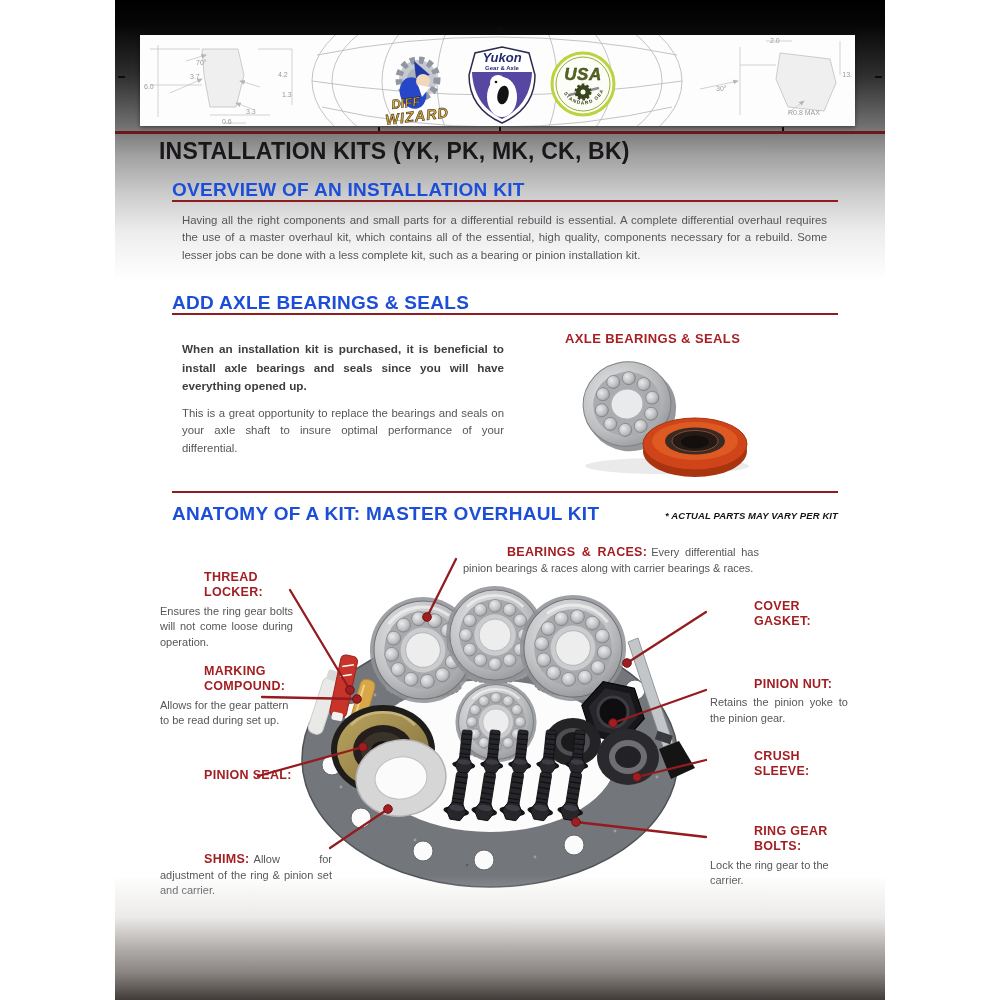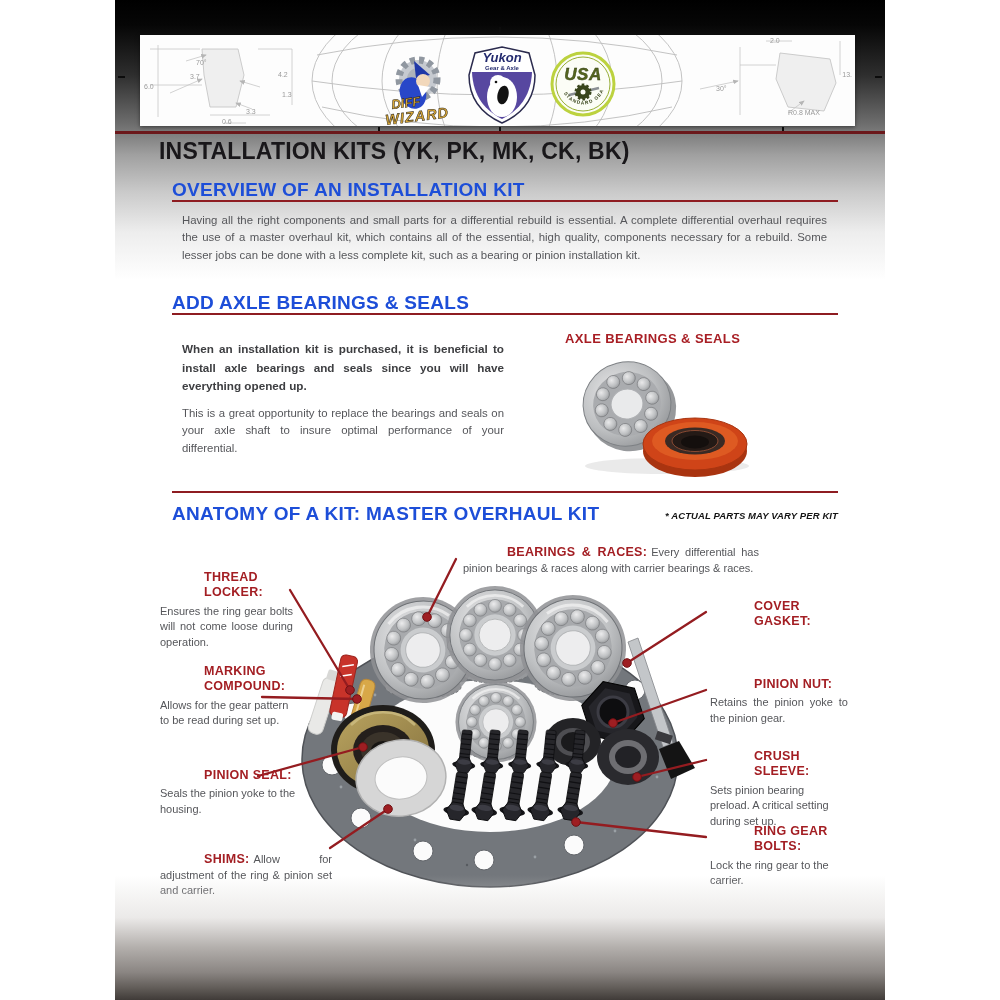--- a/index.html
+++ b/index.html
@@ -412,41 +412,39 @@
   <div class="callout-text">Ensures the ring gear bolts will not come loose during operation.</div>
 </div>
 
 <div class="callout-block" style="left:160px;top:664px;width:140px;">
   <div class="red-label" style="width:100px;">MARKING COMPOUND:</div>
   <div class="callout-text" style="text-align:left;">Allows for the gear pattern to be read during set up.</div>
 </div>
 
 <div class="callout-block" style="left:160px;top:768px;width:140px;">
   <div class="red-label">PINION SEAL:</div>
-  <div class="callout-text" style="text-align:left;">Seals the pinion yoke to the housing.</div>
 </div>
 
 <div class="callout-block" style="left:160px;top:840px;width:172px;">
   <div class="callout-text" style="margin-top:12px;">
     <span class="red-label inline-label">SHIMS:</span><span>Allow for adjustment of the ring &amp; pinion set and carrier.</span>
   </div>
 </div>
 
 <div class="callout-block" style="left:710px;top:599px;width:138px;">
   <div class="red-label">COVER GASKET:</div>
 </div>
 
 <div class="callout-block" style="left:710px;top:677px;width:138px;">
   <div class="red-label">PINION NUT:</div>
   <div class="callout-text">Retains the pinion yoke to the pinion gear.</div>
 </div>
 
 <div class="callout-block" style="left:710px;top:749px;width:130px;">
   <div class="red-label">CRUSH SLEEVE:</div>
-  <div class="callout-text" style="text-align:left;">Sets pinion bearing preload. A critical setting during set up.</div>
 </div>
 
 <div class="callout-block" style="left:710px;top:824px;width:142px;">
   <div class="red-label">RING GEAR BOLTS:</div>
   <div class="callout-text" style="text-align:left;">Lock the ring gear to the carrier.</div>
 </div>
 
 <div class="abs bottom-shade"></div>
 
 </body></html>

